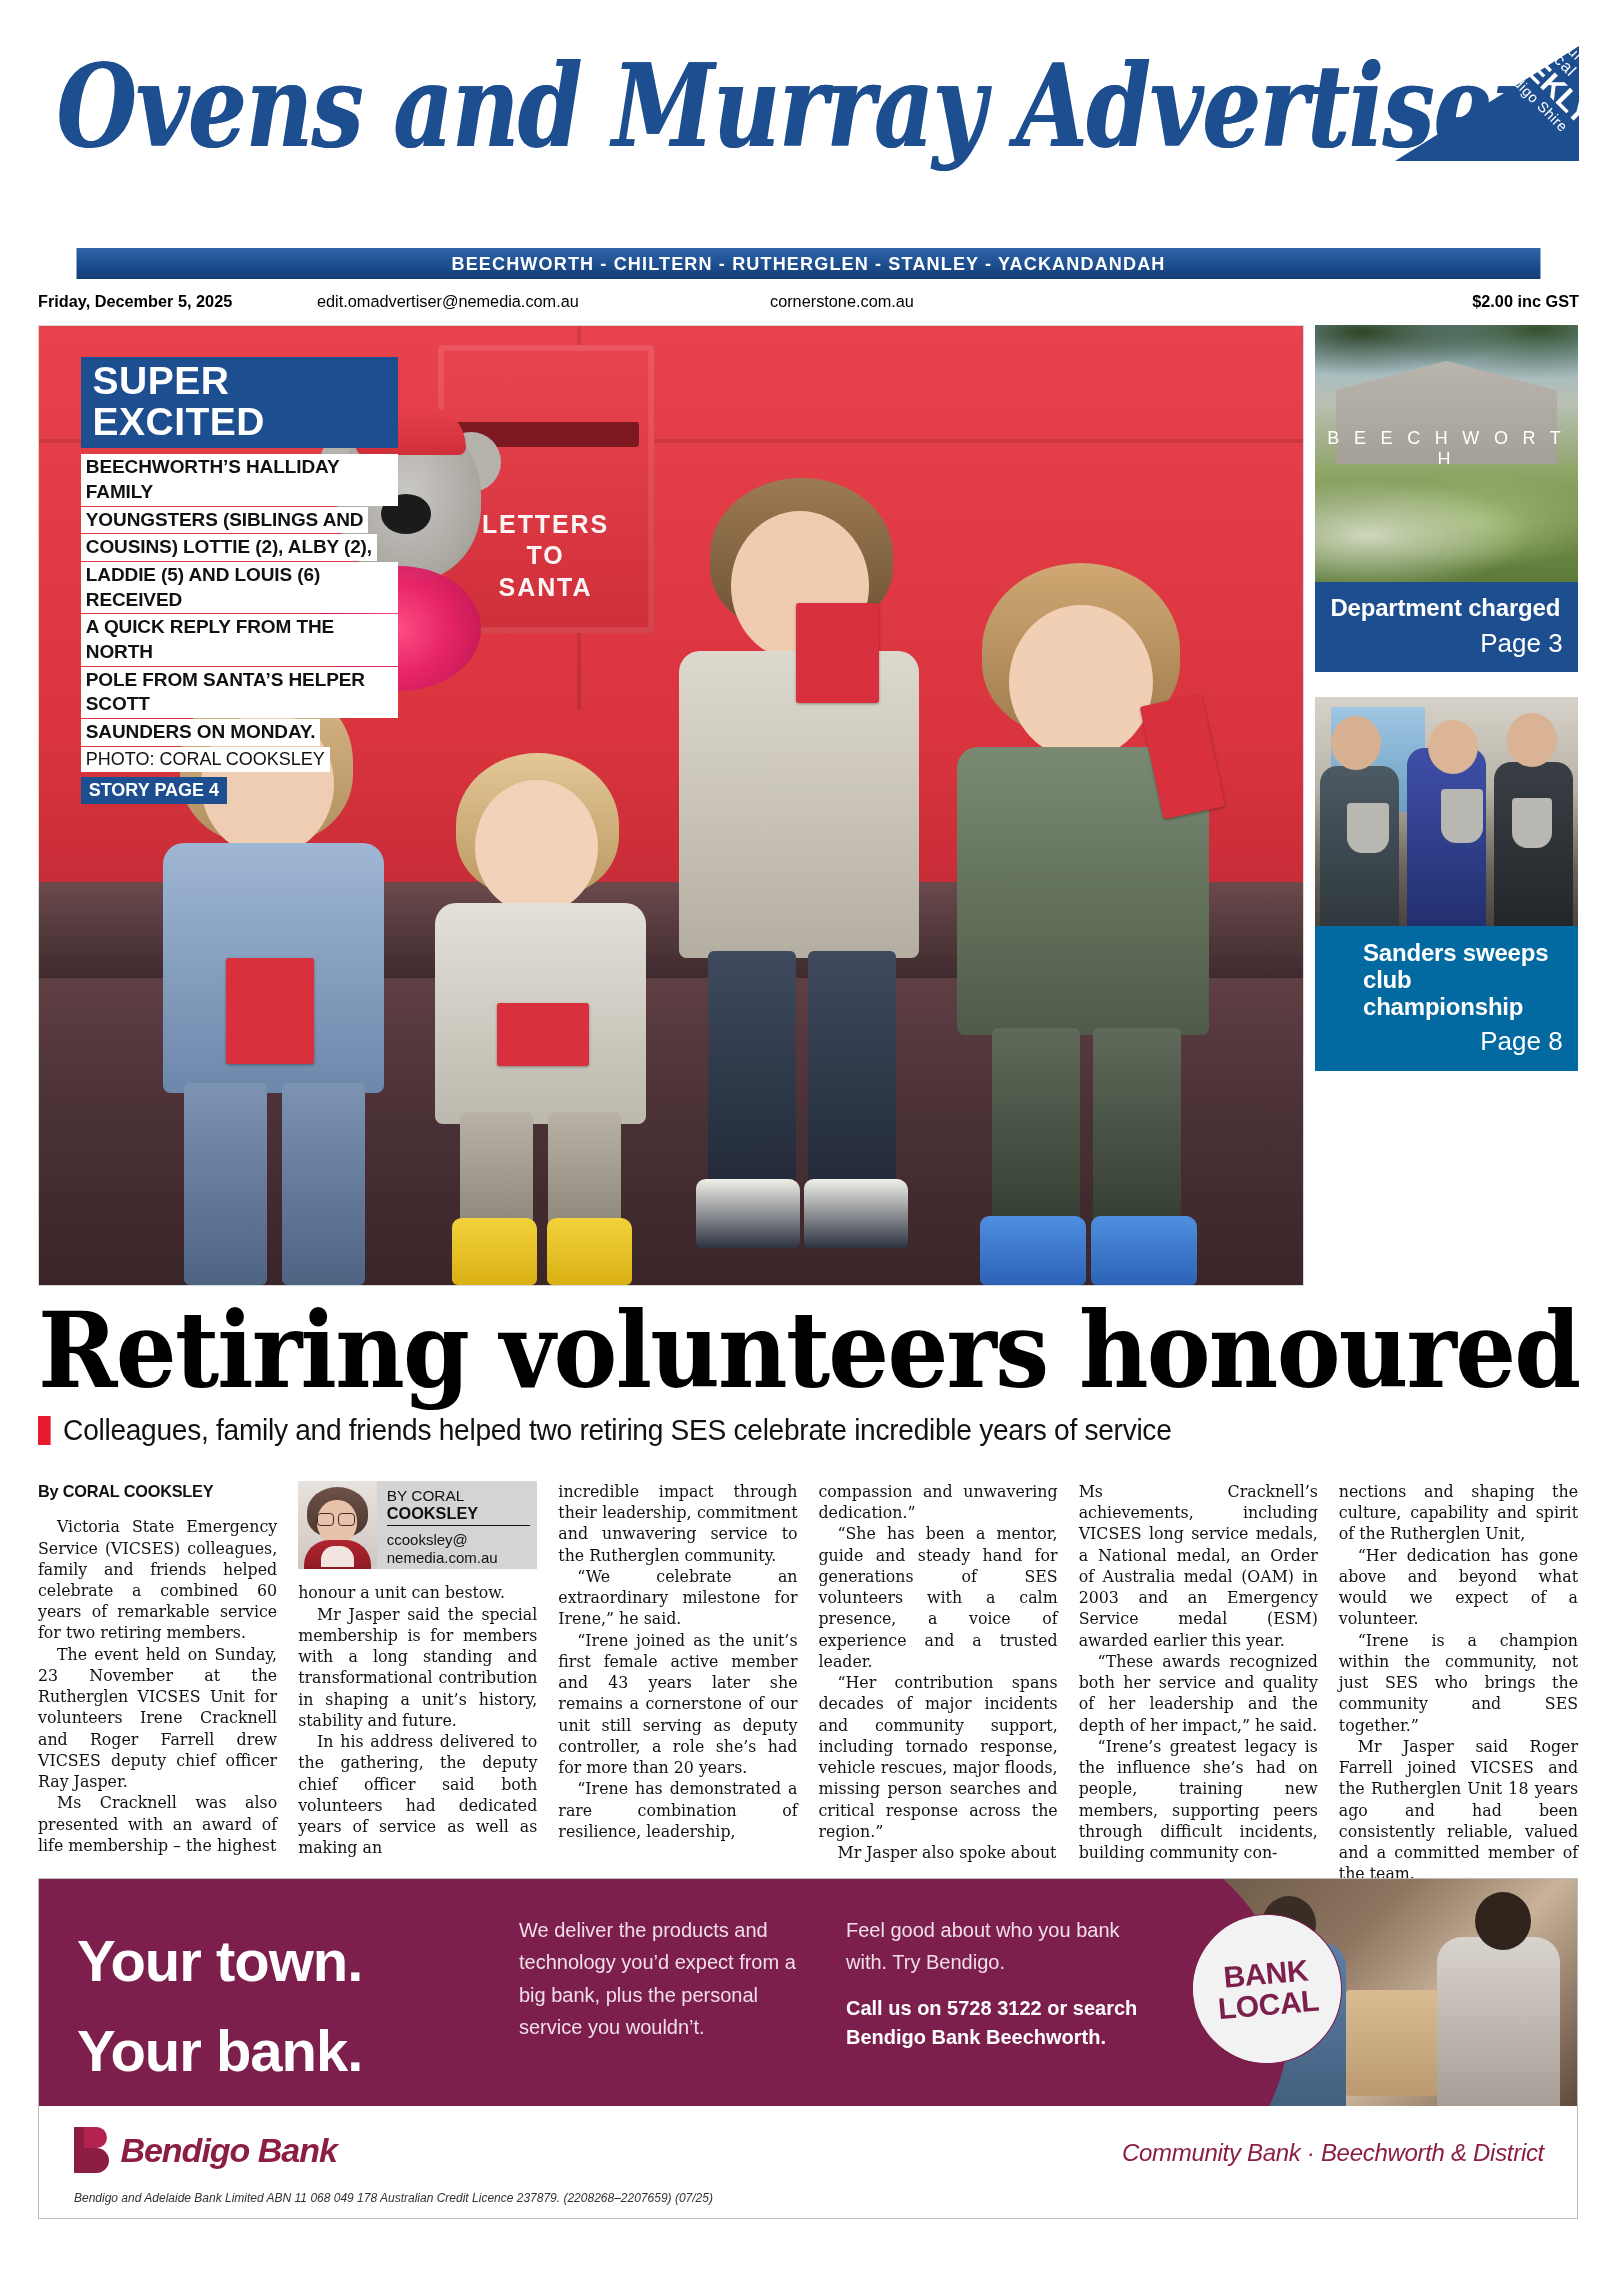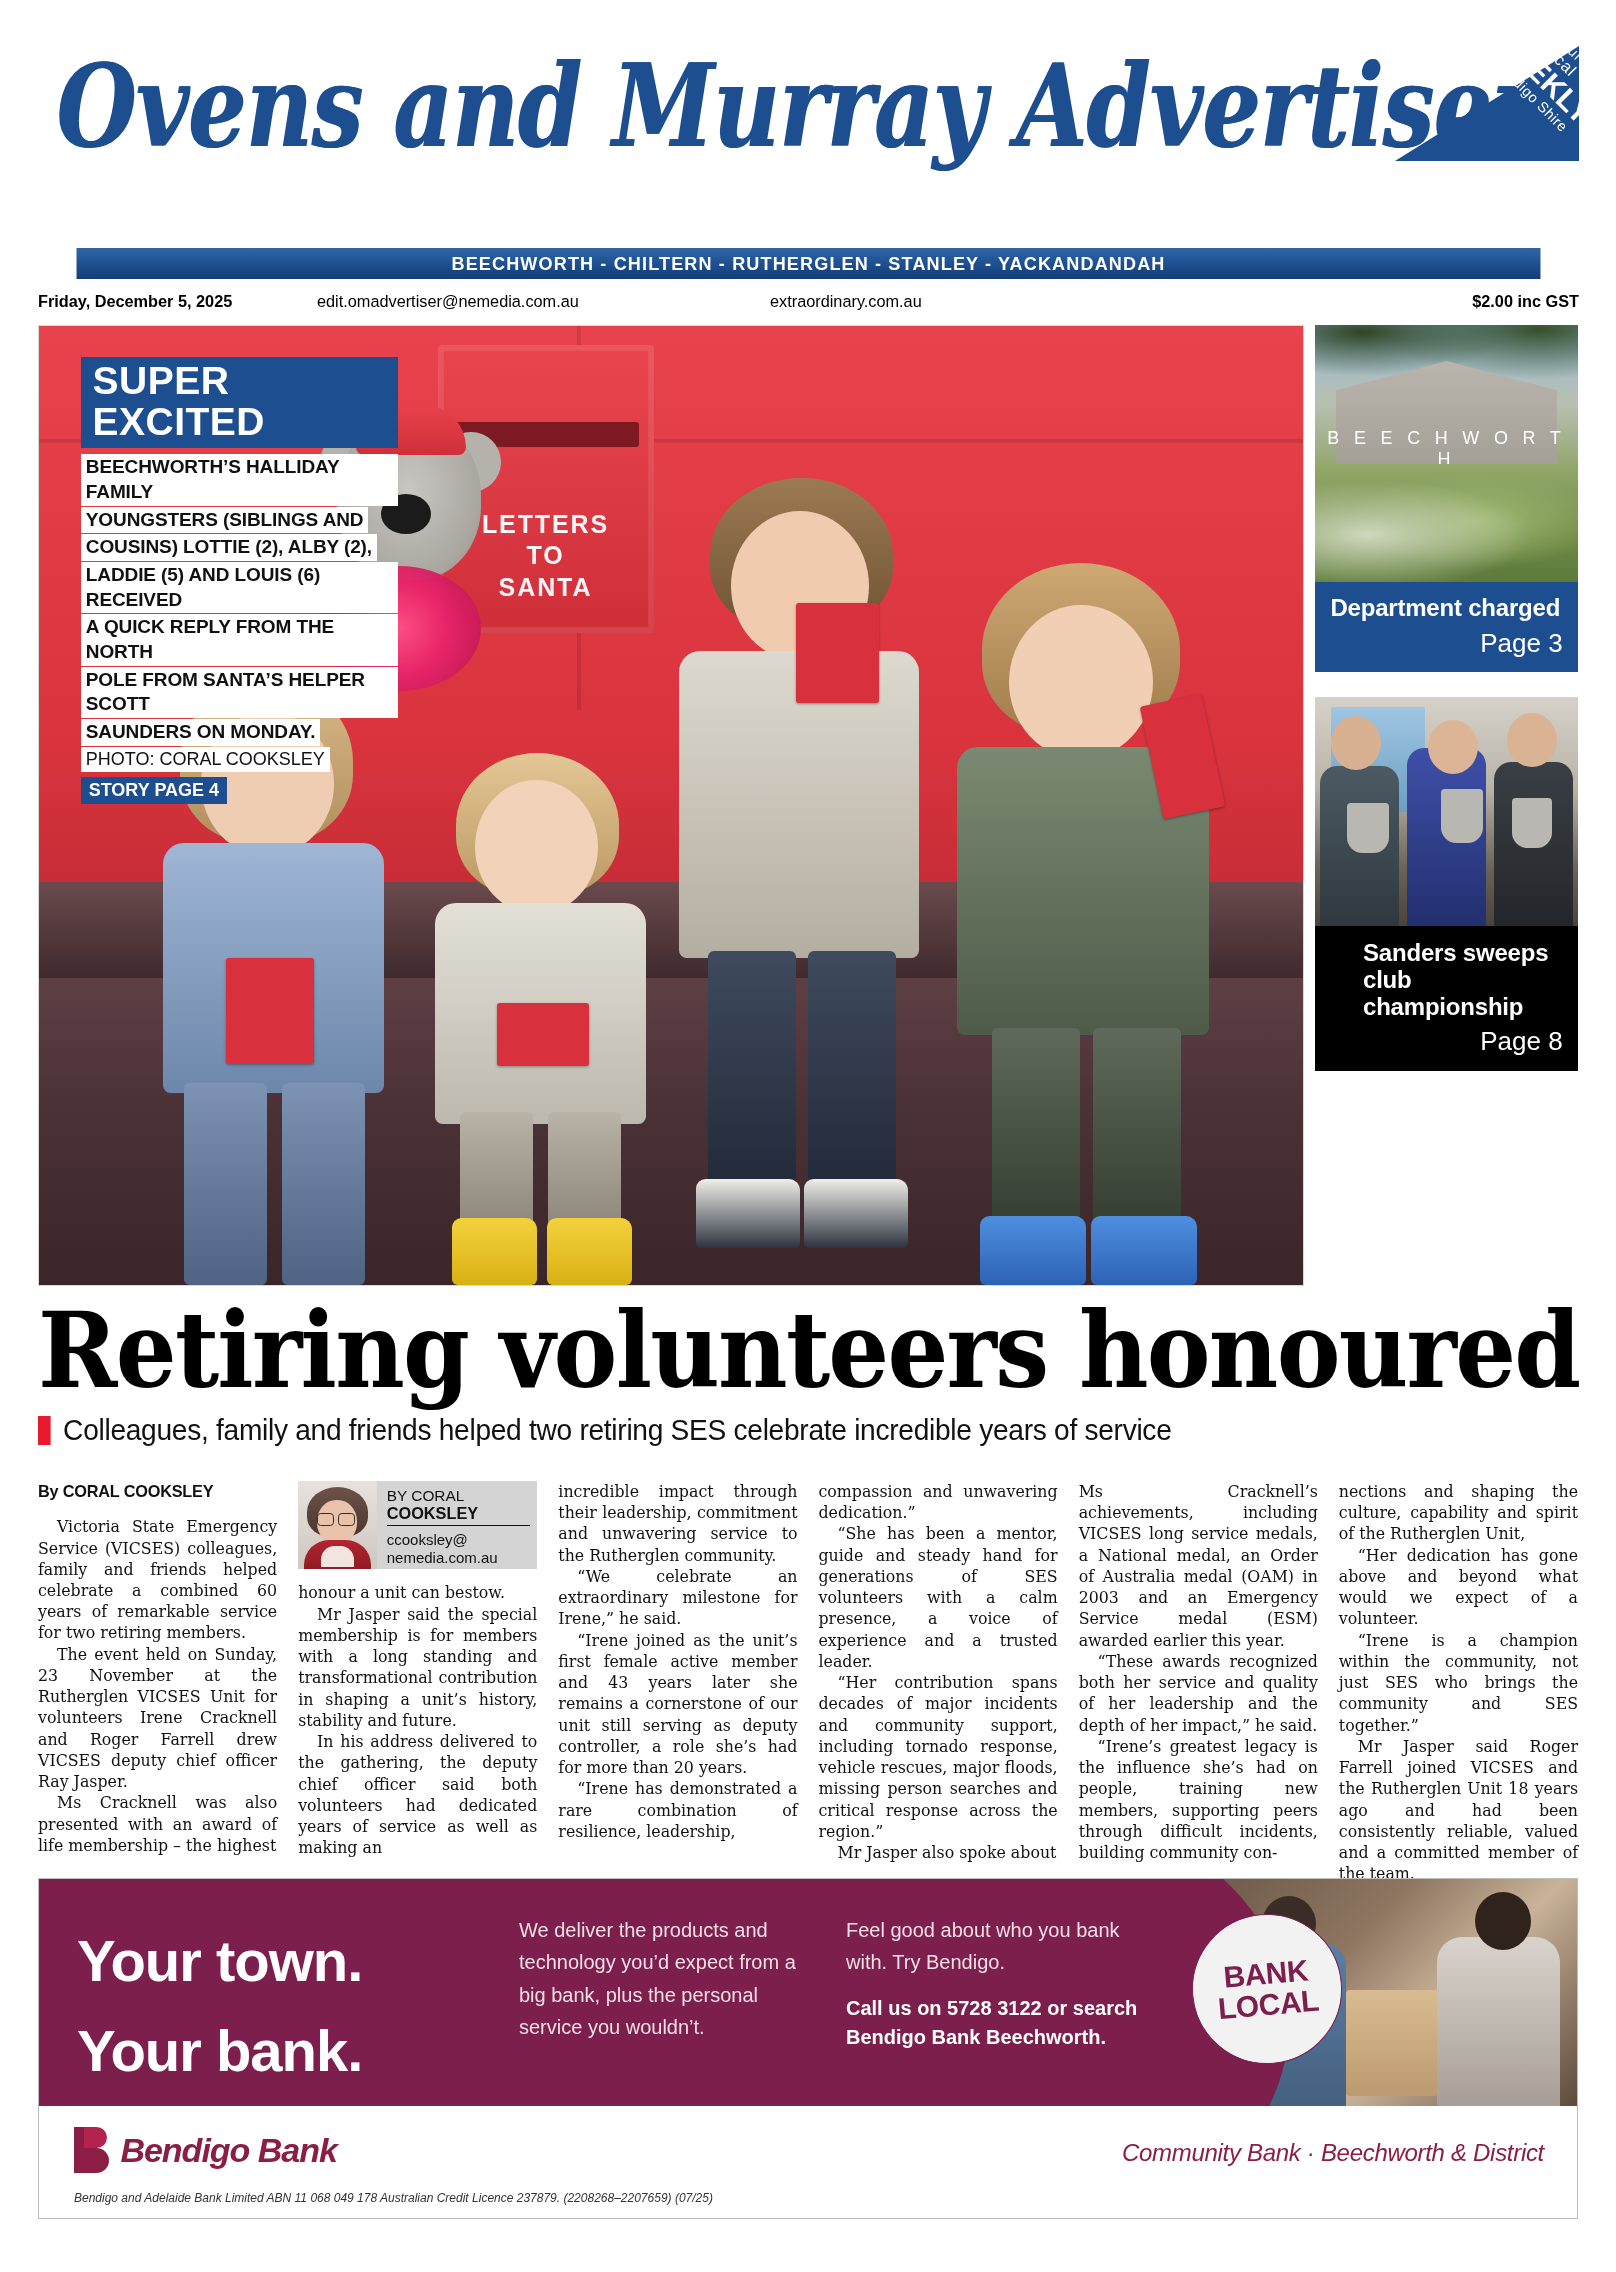--- a/index.html
+++ b/index.html
@@ -167,21 +167,21 @@
     color:#fff; font-size:19px; }
   .t1-bush { position:absolute; bottom:0; left:0; width:100%; height:46%;
     background: radial-gradient(ellipse at 20% 60%, #cfd8bd 0%, transparent 55%),
                 radial-gradient(ellipse at 62% 48%, #9fb972 0%, transparent 55%),
                 linear-gradient(180deg,#93a96a 0%, #6f8a46 60%, #5d7a3a 100%); }
   .t1-tree { position:absolute; top:0; left:0; width:100%; height:28%;
     background: radial-gradient(ellipse at 18% 10%, #2f4422 0%, transparent 48%),
                 radial-gradient(ellipse at 85% 6%, #35502a 0%, transparent 52%); }
   .teaser-label { padding: 13.4px 15.4px 13.4px; color:#fff; }
   .t-blue { background:#1d4e8f; }
-  .t-grey { background:#000000;padding-left:48px; }
+  .t-grey { background:#0369a1;padding-left:48px; }
   .teaser-title { font-size: 24px; font-weight: bold; line-height: 1.12; letter-spacing:-0.2px;}
   .teaser-page { text-align:right; font-size: 26px; margin-top: 5.8px; font-weight: normal; }
 
   .t2-photo { height: 229px; background: linear-gradient(180deg,#d6d2c9 0%, #b9b3a7 40%, #6b6258 75%, #4a433c 100%); position:relative;}
   .t2-banner { position:absolute; left:6%; top:4%; width:36%; height:46%;
     background: linear-gradient(180deg,#9fc6e2,#6d9ec4); border-radius:1.9px;}
   .t2-p { position:absolute; bottom:0; border-radius: 17.3px 17.3px 0 0;}
   .t2-head { position:absolute; border-radius:50%;}
   .t2-trophy { position:absolute; background:#b9b7b2; border-radius: 3.8px 3.8px 15.4px 15.4px;}
 
@@ -306,21 +306,21 @@
         <div class="cf-for">For Indigo Shire</div>
       </div>
     </div>
   </div>
 
   <div class="town-strip">BEECHWORTH - CHILTERN - RUTHERGLEN - STANLEY - YACKANDANDAH</div>
 
   <div class="info-line">
     <div class="date">Friday, December 5, 2025</div>
     <div class="email">edit.omadvertiser@nemedia.com.au</div>
-    <div class="site">extraordinary.com.au</div>
+    <div class="site">cornerstone.com.au</div>
     <div class="price">$2.00 inc GST</div>
   </div>
 
   <div class="hero-wrap">
 
     <div class="hero-photo">
       <div class="ph-bg"></div>
       <div class="ph-redwall"></div>
       <div class="ph-panel-line" style="left:538px;top:0;width:3.8px;height:384px;"></div>
       <div class="ph-panel-line" style="left:0;top:113px;width:100%;height:3.8px;"></div>

